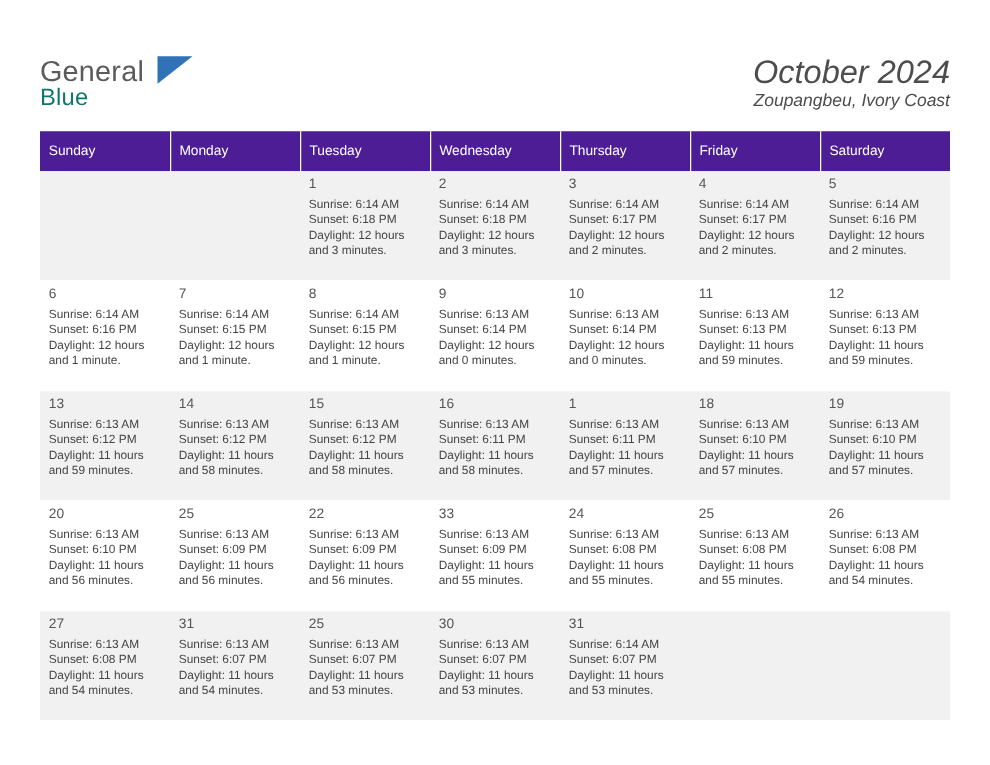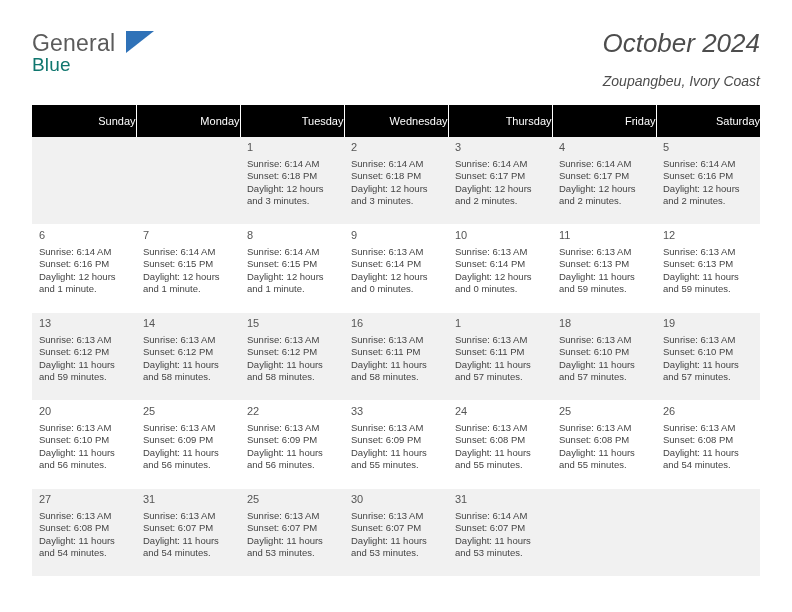--- a/index.html
+++ b/index.html
@@ -12,21 +12,21 @@
     background: #ffffff;
     font-family: "Liberation Sans", sans-serif;
     color: #333333;
     overflow: hidden;
   }
   .page {
     position: relative;
     width: 792px;
     height: 612px;
     box-sizing: border-box;
-    padding: 2px 32px;
+    padding: 16px 32px;
   }
   
   .header {
     position: relative;
     height: 72px;
   }
   .logo {
     position: absolute;
     left: 0;
     top: 28px;
@@ -62,40 +62,40 @@
     text-align: right;
     font-style: italic;
   }
   .month-title {
     font-size: 26px;
     color: #4d4d4d;
     font-weight: normal;
     line-height: 30px;
   }
   .location {
-    margin-top: 15px;
+    margin-top: 0;
     font-size: 14px;
     color: #4d4d4d;
     line-height: 16px;
   }
   
   .calendar {
     position: absolute;
     left: 32px;
     top: 105px;
     width: 728px;
     border-collapse: collapse;
     table-layout: fixed;
   }
   .calendar th {
-    background: #000000;
+    background: #4c1d95;
     color: #ffffff;
     font-weight: normal;
     font-size: 11px;
-    text-align: right;
+    text-align: left;
     padding: 6px 0 6px 7px;
     height: 20px;
     border-right: 1px solid #ffffff;
   }
   .calendar th:last-child { border-right: none; }
   .calendar td {
     vertical-align: top;
     height: 79px;
     padding: 4px 6px 4px 7px;
     font-size: 9.5px;

